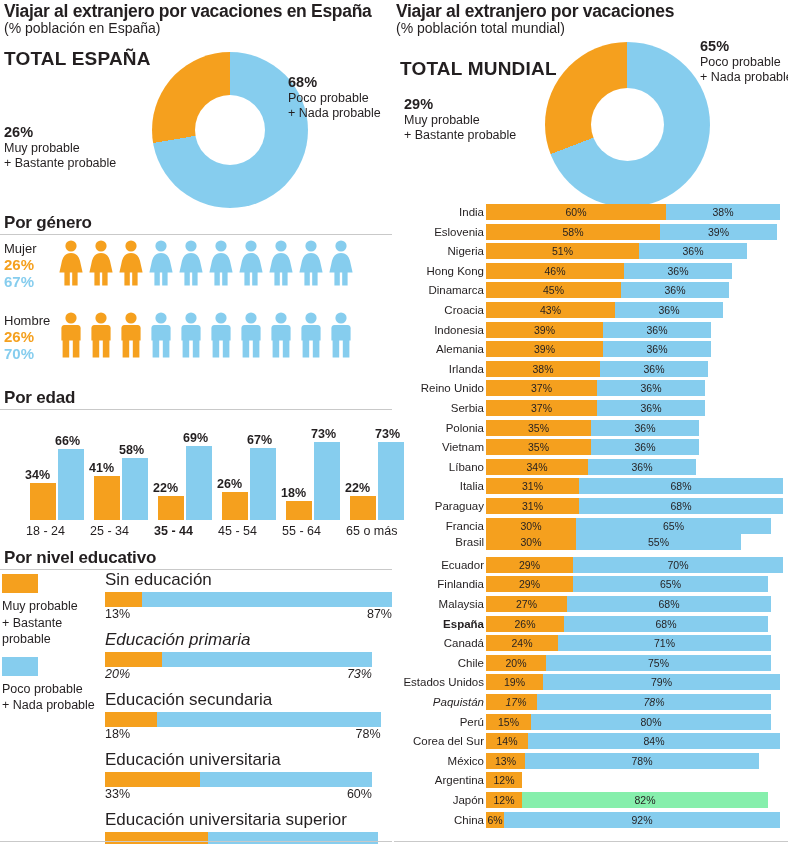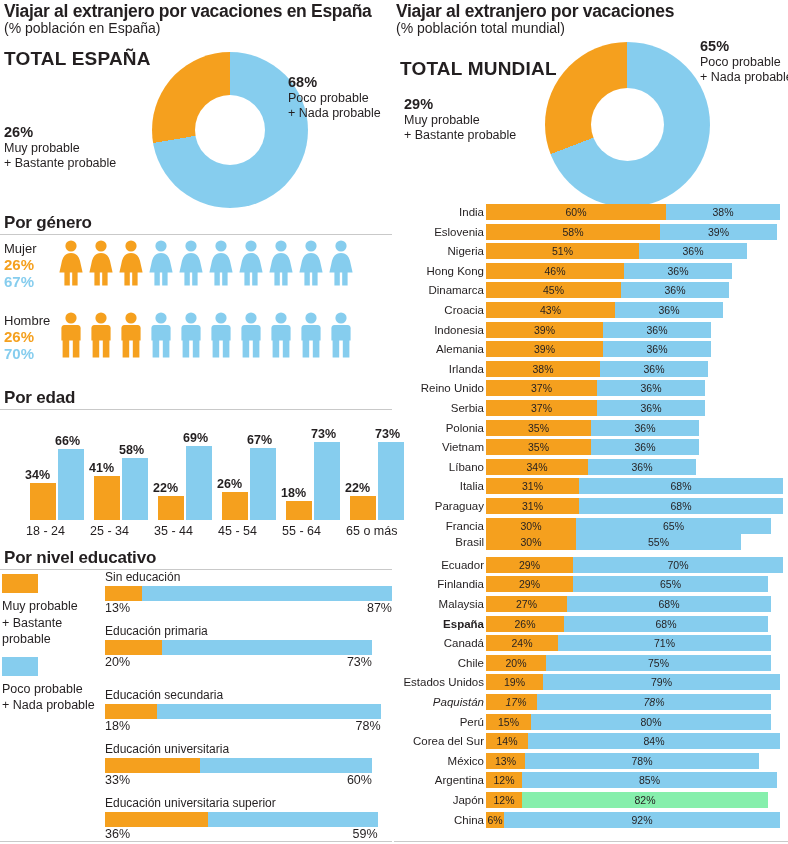--- a/index.html
+++ b/index.html
@@ -26,21 +26,21 @@
 
   
   .people-row{display:flex;gap:4px;align-items:flex-end;}
   .glabel{font-size:13px;line-height:1.15;}
   .gpct{font-size:15px;font-weight:bold;line-height:1.12;}
   .agebar{position:absolute;bottom:0;width:26px;}
   .agelbl{position:absolute;font-size:12.5px;font-weight:bold;}
   .agecat{position:absolute;font-size:12.5px;white-space:nowrap;}
 
   
-  .edu-name{font-size:12px;white-space:nowrap;}
+  .edu-name{font-size:17px;white-space:nowrap;}
   .edu-bar{height:15px;position:relative;background:#86cdee;}
   .edu-bar .seg{position:absolute;left:0;top:0;bottom:0;background:#f5a01e;}
   .edu-val{font-size:12.5px;}
 
   
   .crow{position:absolute;left:0;right:0;height:16px;}
   .cname{position:absolute;right:0;top:0;font-size:11.5px;text-align:right;white-space:nowrap;line-height:16px;}
   .cbars{position:absolute;top:0;height:16px;}
   .cseg{position:absolute;top:0;height:16px;}
   .cseg span{position:absolute;left:0;right:0;top:0;line-height:16px;text-align:center;font-size:10.5px;color:#231f20;}
@@ -244,21 +244,21 @@
       <div class="agebar" style="left:114px;bottom:20px;height:62.35px;background:#86cdee;"></div>
       <div class="agelbl" style="left:81px;bottom:65.07499999999999px;">41%</div>
       <div class="agelbl" style="left:111px;bottom:83.35px;">58%</div>
       <div class="agecat" style="left:82px;bottom:2px;">25 - 34</div>
     </div>
     <div>
       <div class="agebar" style="left:150px;bottom:20px;height:23.650000000000002px;background:#f5a01e;"></div>
       <div class="agebar" style="left:178px;bottom:20px;height:74.175px;background:#86cdee;"></div>
       <div class="agelbl" style="left:145px;bottom:44.650000000000006px;">22%</div>
       <div class="agelbl" style="left:175px;bottom:95.175px;">69%</div>
-      <div class="agecat" style="left:146px;bottom:2px;">35 - 44</div>
+      <div class="agecat" style="left:146px;bottom:2px;font-weight:bold;">35 - 44</div>
     </div>
     <div>
       <div class="agebar" style="left:214px;bottom:20px;height:27.95px;background:#f5a01e;"></div>
       <div class="agebar" style="left:242px;bottom:20px;height:72.025px;background:#86cdee;"></div>
       <div class="agelbl" style="left:209px;bottom:48.95px;">26%</div>
       <div class="agelbl" style="left:239px;bottom:93.025px;">67%</div>
       <div class="agecat" style="left:210px;bottom:2px;">45 - 54</div>
     </div>
     <div>
       <div class="agebar" style="left:278px;bottom:20px;height:19.35px;background:#f5a01e;"></div>
@@ -297,21 +297,21 @@
     <div style="position: relative; margin-bottom: 7px;">
       <div class="edu-name">Sin educación</div>
       <div class="edu-bar" style="width:287px;margin-top:2px;">
         <div class="seg" style="width:37.31px;"></div>
       </div>
       <div style="position:relative;width:287px;height:16px;">
         <span class="edu-val" style="position:absolute;left:0;top:0;">13%</span>
         <span class="edu-val" style="position:absolute;right:0;top:0;">87%</span>
       </div>
     </div>
-    <div style="position: relative; margin-bottom: 17px;">
+    <div style="position: relative; margin-bottom: 7px; font-style: italic;">
       <div class="edu-name">Educación primaria</div>
       <div class="edu-bar" style="width:266.91px;margin-top:2px;">
         <div class="seg" style="width:57.400000000000006px;"></div>
       </div>
       <div style="position:relative;width:266.91px;height:16px;">
         <span class="edu-val" style="position:absolute;left:0;top:0;">20%</span>
         <span class="edu-val" style="position:absolute;right:0;top:0;">73%</span>
       </div>
     </div>
     <div style="position: relative; margin-bottom: 7px;">
@@ -665,23 +665,20 @@
           <span>78%</span>
         </div>
       </div>
     </div>
     <div class="crow" style="top: 568.4px;">
       <div class="cname" style="width:88px;left:0;">Argentina</div>
       <div class="cbars" style="left:90px;width:291px;">
         <div class="cseg" style="left:0;width:36px;background:#f5a01e;">
           <span>12%</span>
         </div>
-        <div class="cseg" style="left:36px;width:255px;background:#86cdee;">
-          <span>85%</span>
-        </div>
       </div>
     </div>
     <div class="crow" style="top: 588px;">
       <div class="cname" style="width:88px;left:0;">Japón</div>
       <div class="cbars" style="left:90px;width:282px;">
         <div class="cseg" style="left:0;width:36px;background:#f5a01e;">
           <span>12%</span>
         </div>
         <div class="cseg" style="left:36px;width:245.99999999999997px;background:#86efac;">
           <span>82%</span>

